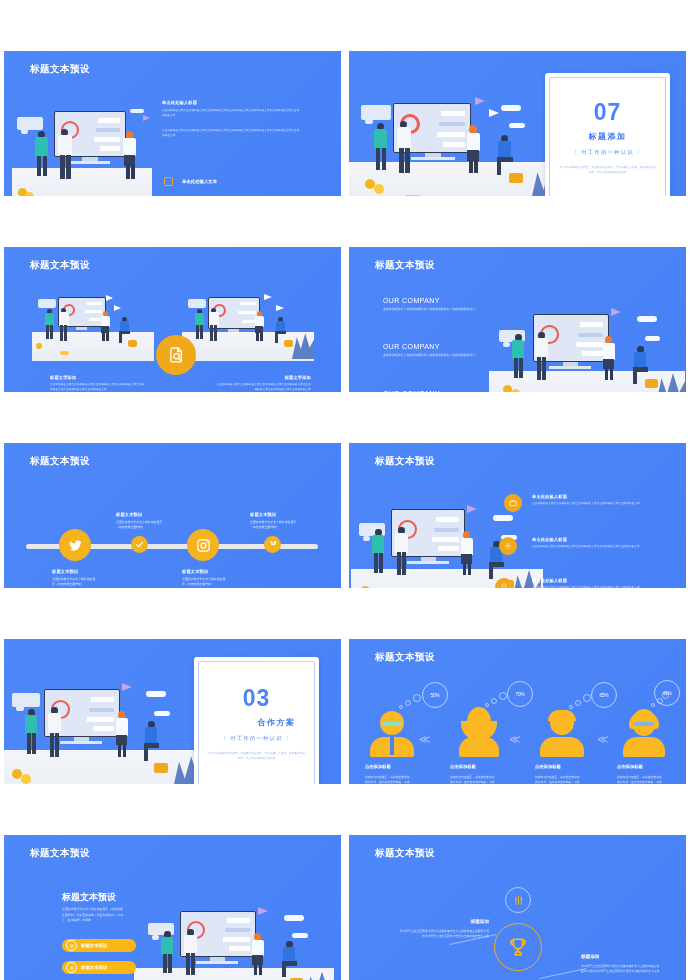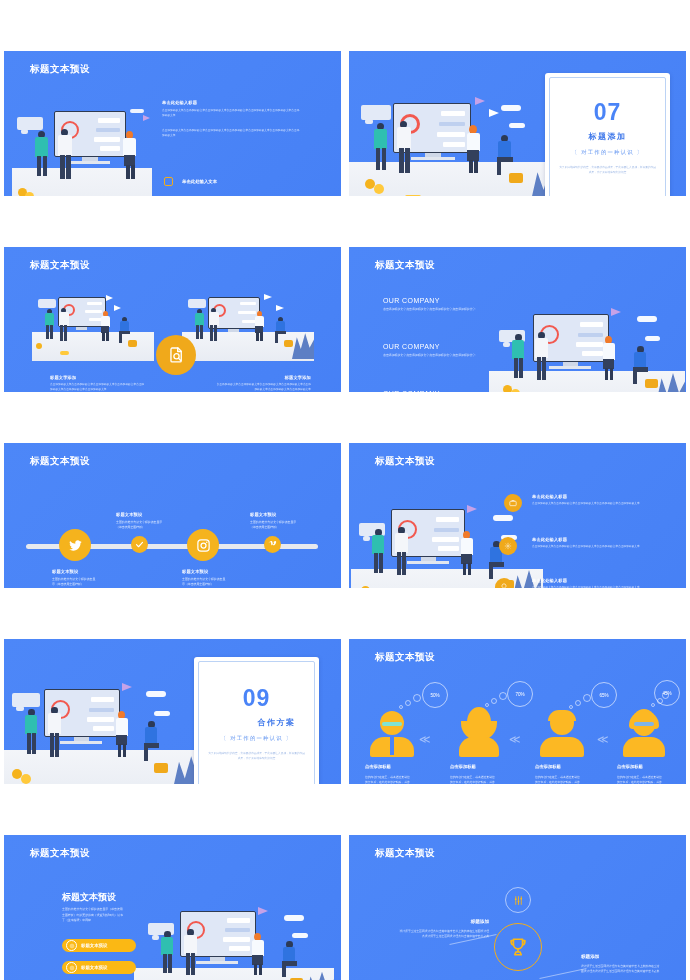--- a/index.html
+++ b/index.html
@@ -651,21 +651,21 @@
           <div class="leg" style="left:2px;top:26px;width:4px;height:14px;"></div>
         </div>
         <div class="coin" style="left:8px;bottom:20px;width:10px;height:10px;border-radius:50%;"></div>
         <div class="coin" style="left:17px;bottom:15px;width:10px;height:10px;border-radius:50%;background:#ffc93c;"></div>
         <div class="coin" style="left:46px;bottom:8px;width:15px;height:6px;border-radius:2px;background:#ffc93c;"></div>
         <div class="coin" style="left:150px;bottom:26px;width:14px;height:10px;border-radius:2px;background:#f0a91b;"></div>
       </div>
 
       <div class="white-card" style="left:190px;top:18px;width:125px;height:150px;">
         <div class="inner"></div>
-        <div class="card-num" style="top:28px;">09</div>
+        <div class="card-num" style="top:28px;">03</div>
         <div class="card-sub" style="top:60px;padding-left:40px;">合作方案</div>
         <div class="card-brk" style="top:78px;">〔 对工作的一种认识 〕</div>
         <div class="card-body" style="top:94px;">为了更好地体现您的创意，您需要的作品成果，于此需要注入灵魂，所需要的作品成果，为了更好地体现您的创意</div>
       </div>
     </div>
   </div>
 
   <div class="slide">
     <div class="canvas">
       <div class="slide-title">标题文本预设</div>

